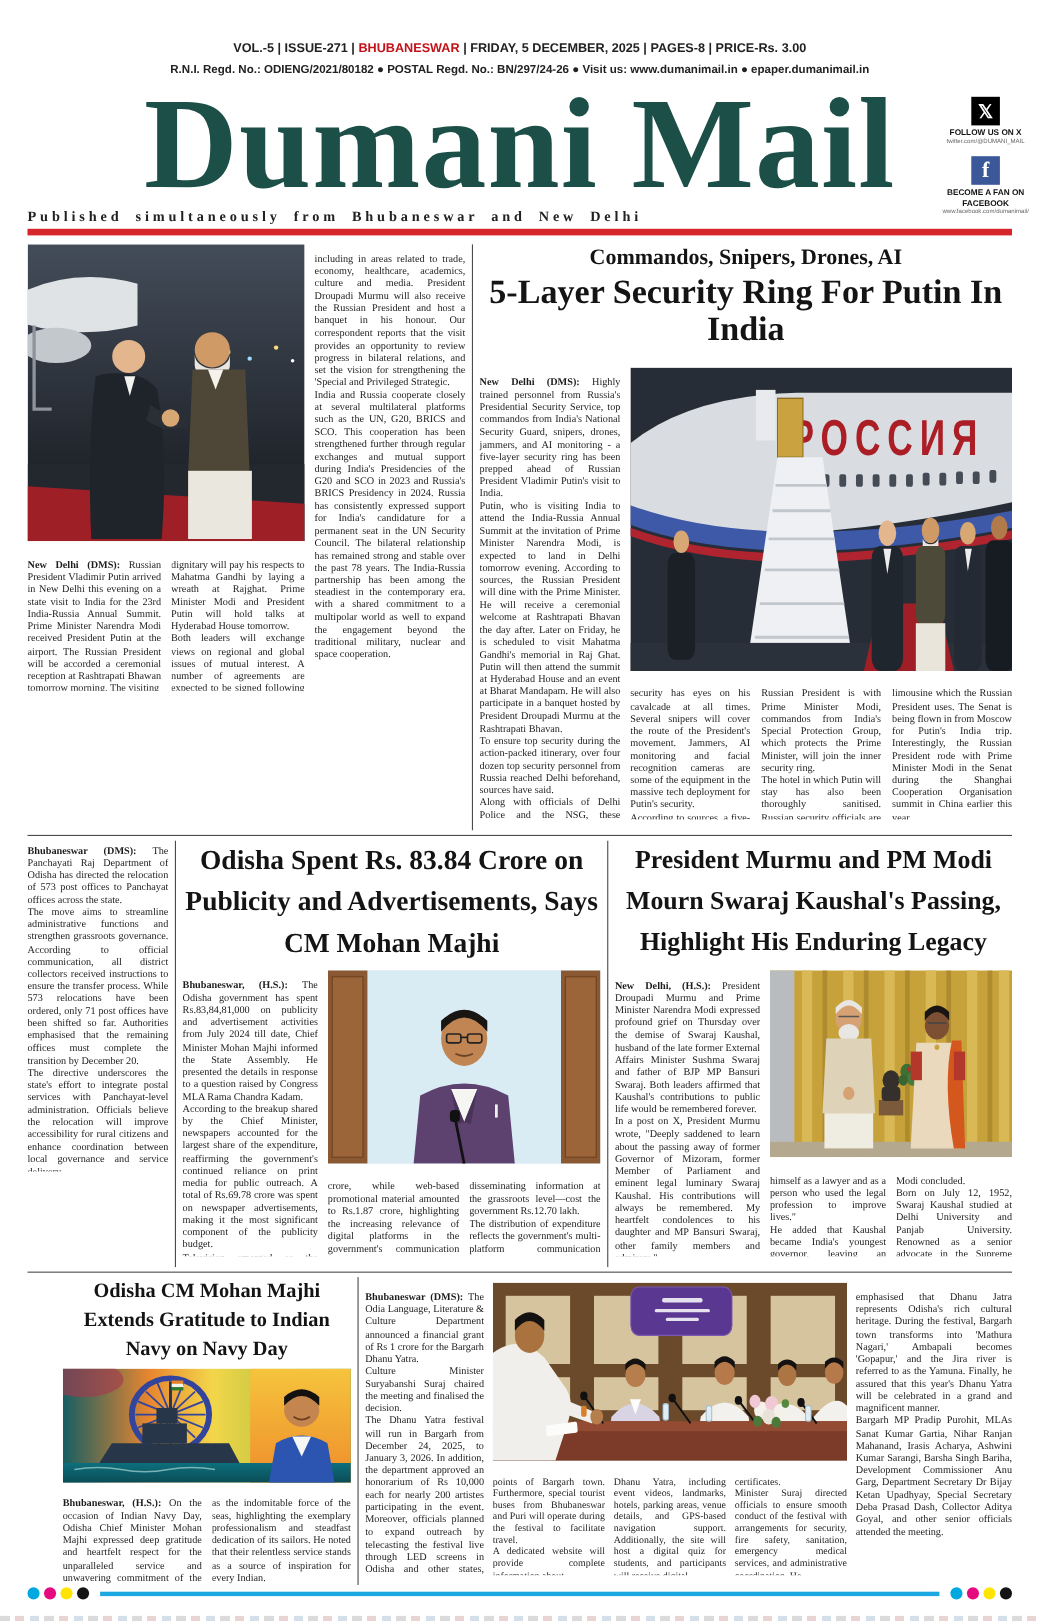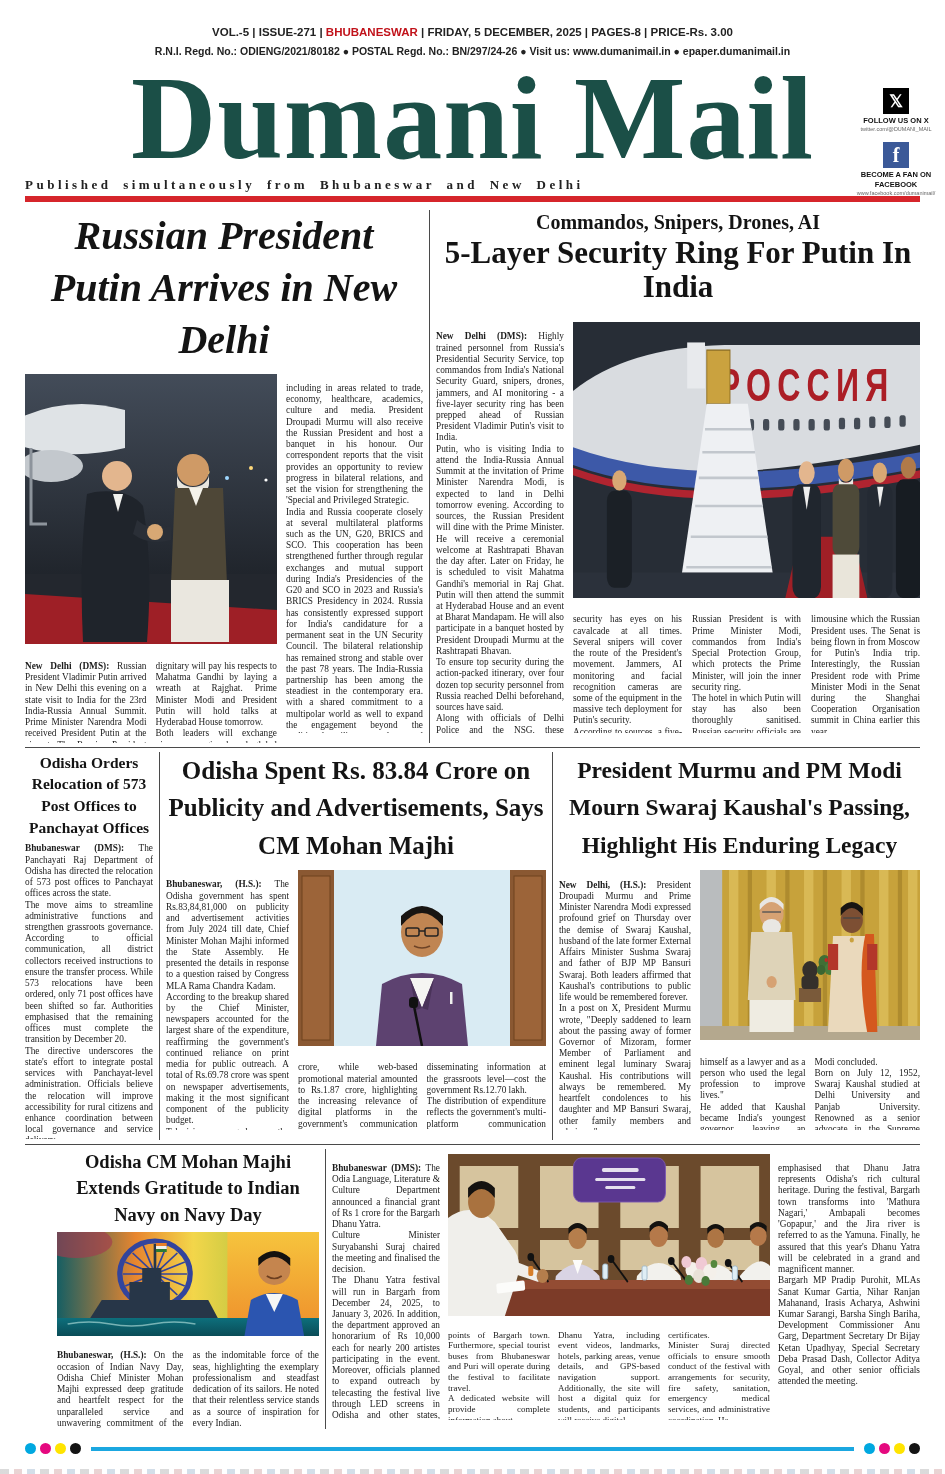--- a/index.html
+++ b/index.html
@@ -1,18 +1,18 @@
 <!DOCTYPE html>
 <html><head>
 <meta charset="utf-8">
 <style>
   html,body{margin:0;padding:0;background:#ffffff;}
   .page{width:945px;height:1474px;margin:0 auto;position:relative;background:#fff;overflow:hidden;
         font-family:"Liberation Serif",serif;color:#1c1c1c;}
-  .inner{padding:0 25px;position:relative;}
+  .inner{padding:12px 25px;position:relative;}
 
   
   .topline{padding-top:26px;text-align:center;font-family:"Liberation Sans",sans-serif;
            font-weight:bold;font-size:11.5px;color:#222;}
   .topline .city{color:#c1121a;}
   .regdline{margin-top:7px;text-align:center;font-family:"Liberation Sans",sans-serif;
             font-weight:bold;font-size:10.5px;color:#222;}
   .masthead{margin-top:4px;text-align:center;font-weight:bold;font-size:118px;line-height:.98;
             color:#1b4f47;letter-spacing:1px;}
   .tagline{text-align:left;font-weight:bold;font-size:13px;letter-spacing:3.5px;word-spacing:5px;color:#222;}
@@ -124,21 +124,20 @@
       <div class="slabel">FOLLOW US ON X</div>
       <div class="shandle">twitter.com/@DUMANI_MAIL</div>
       <div class="sicon fb-ic">f</div>
       <div class="slabel">BECOME A FAN ON FACEBOOK</div>
       <div class="shandle">www.facebook.com/dumanimail/</div>
     </div>
 
     <div class="row row1">
 
       <div class="story-putin">
-        <h1 class="h-putin">Russian President Putin Arrives in New Delhi</h1>
         <div class="putin-content">
           <div class="putin-left">
             <div class="photo ph-handshake">
               <svg viewBox="0 0 252 270" preserveAspectRatio="none">
                 <defs>
                     <linearGradient id="ng" x1="0" y1="0" x2="0" y2="1">
                   <stop offset="0" stop-color="#434c59"></stop>
                       <stop offset="1" stop-color="#14171c"></stop>
                     </linearGradient>
                   </defs>
@@ -252,21 +251,20 @@
           </div>
         </div>
       </div>
     </div>
 
     <div class="hdiv"></div>
 
     <div class="row row2">
 
       <div class="sect-post">
-        <h2 class="h-post">Odisha Orders Relocation of 573 Post Offices to Panchayat Offices</h2>
         <p class="col post-body"><b class="dl">Bhubaneswar (DMS):</b><span> The Panchayati Raj Department of Odisha has directed the relocation of 573 post offices to Panchayat offices across the state.
 The move aims to streamline administrative functions and strengthen grassroots governance. According to official communication, all district collectors received instructions to ensure the transfer process. While 573 relocations have been ordered, only 71 post offices have been shifted so far. Authorities emphasised that the remaining offices must complete the transition by December 20.
 The directive underscores the state's effort to integrate postal services with Panchayat-level administration. Officials believe the relocation will improve accessibility for rural citizens and enhance coordination between local governance and service delivery.</span></p>
       </div>
 
       <div class="vdiv"></div>
 
       <div class="sect-pub">
         <h2 class="h-pub">Odisha Spent Rs. 83.84 Crore on Publicity and Advertisements, Says CM Mohan Majhi</h2>
         <div class="pub-content">

